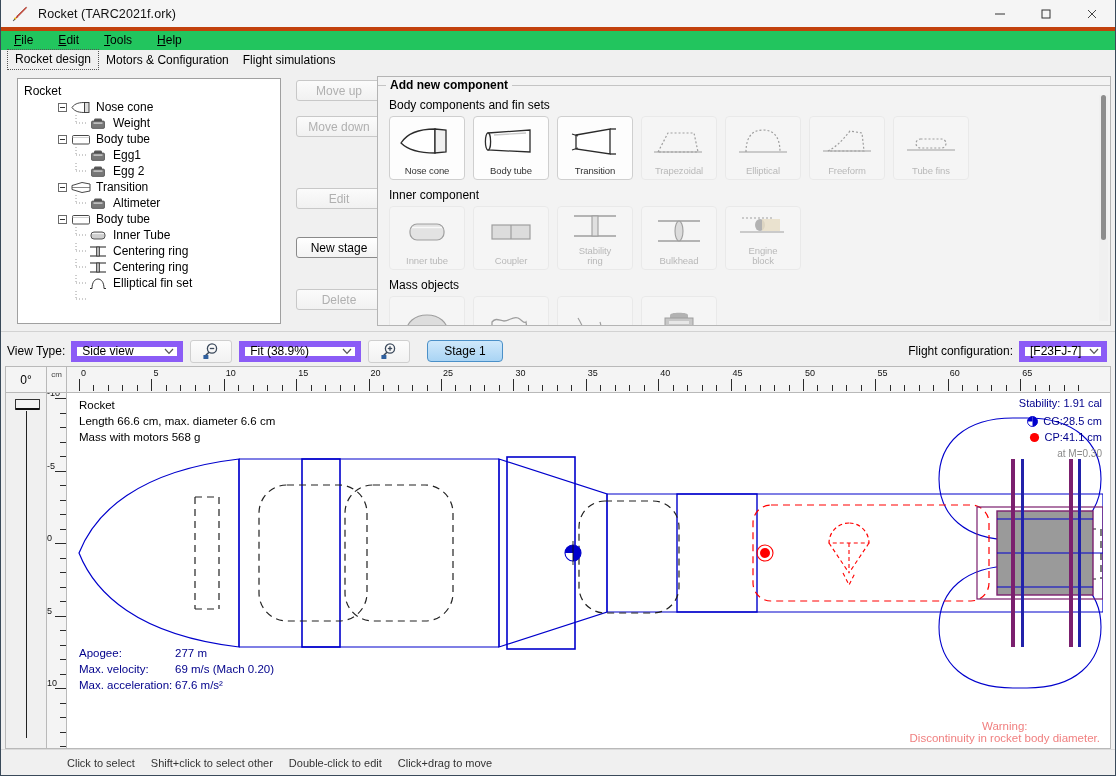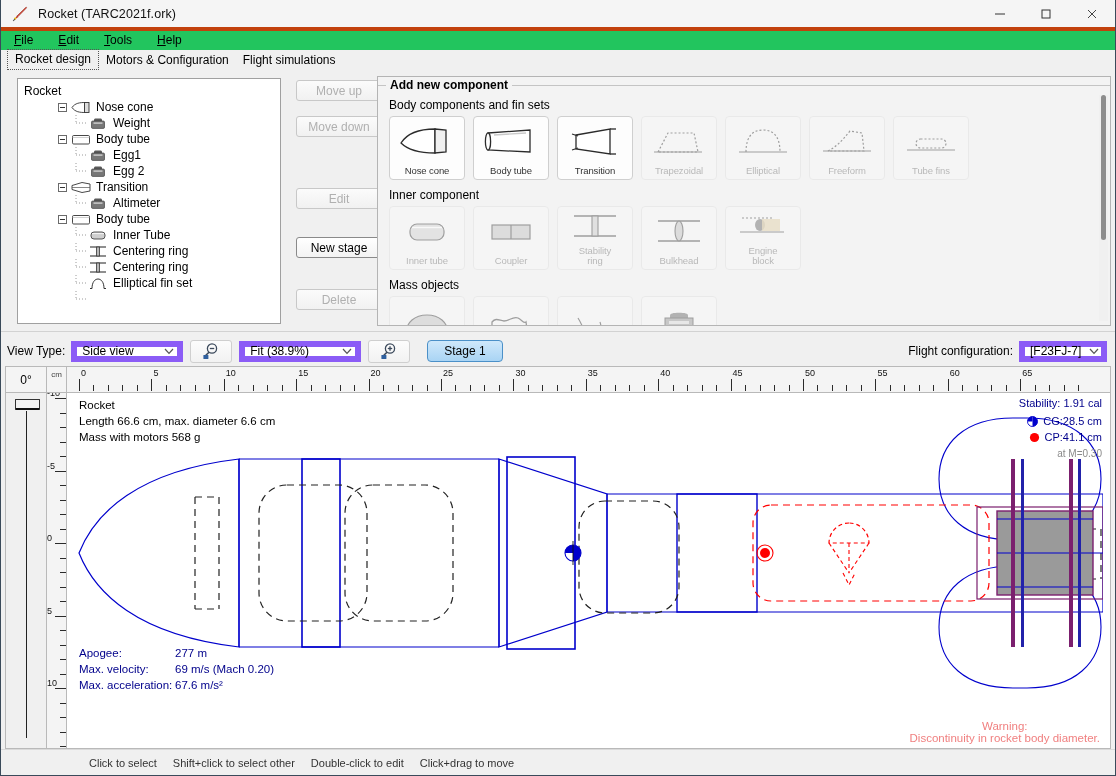--- a/index.html
+++ b/index.html
@@ -223,21 +223,21 @@
   .tick { position:absolute; background:#2b2b2b; }
   .tlabel { position:absolute; font-size:9px; color:#111; }
   
   .info-txt { position:absolute; font-size:11.5px; color:#000; white-space:nowrap; }
   .stat-txt { position:absolute; font-size:11.5px; color:#00008b; white-space:nowrap; }
   .right-txt { position:absolute; font-size:11px; color:#00008b; white-space:nowrap; text-align:right;}
   
   #statusbar {
     height:26px; min-height:26px;
     display:flex; align-items:center; gap:16px;
-    padding-left:88px;
+    padding-left:66px;
     font-size:11px; color:#333;
     background:#f0f0f0;
     border-top:1px solid #dadada;
   }
   #statusbar span { white-space:nowrap; }
 </style>
 </head>
 <body>
 
 <div id="window">

